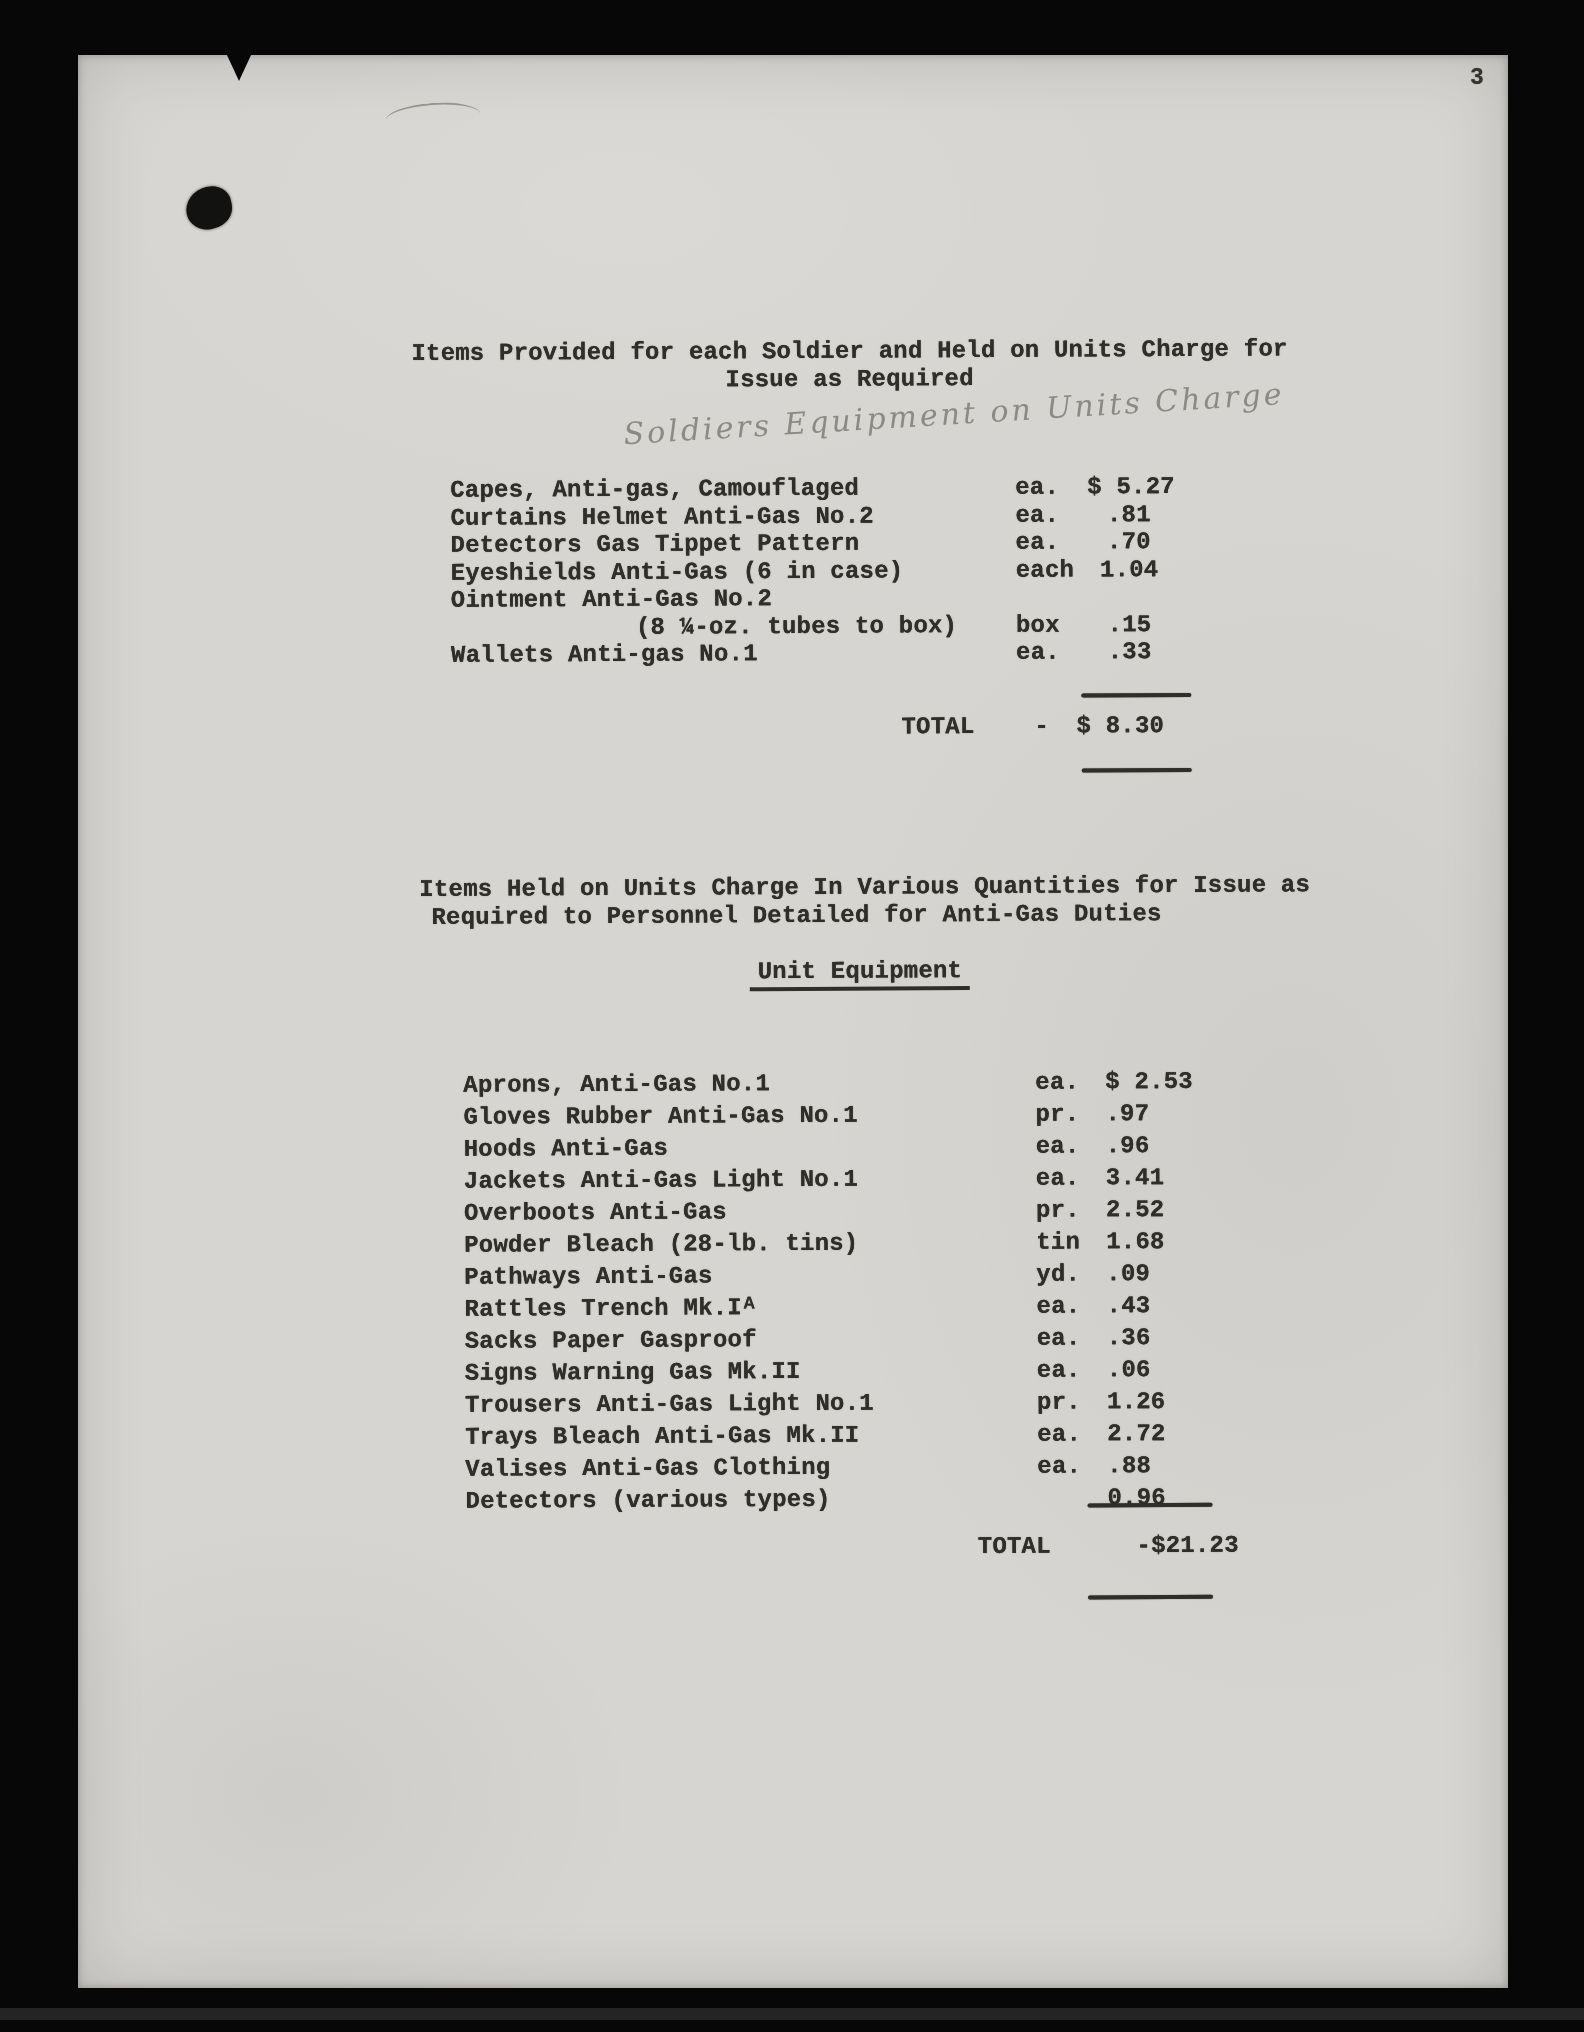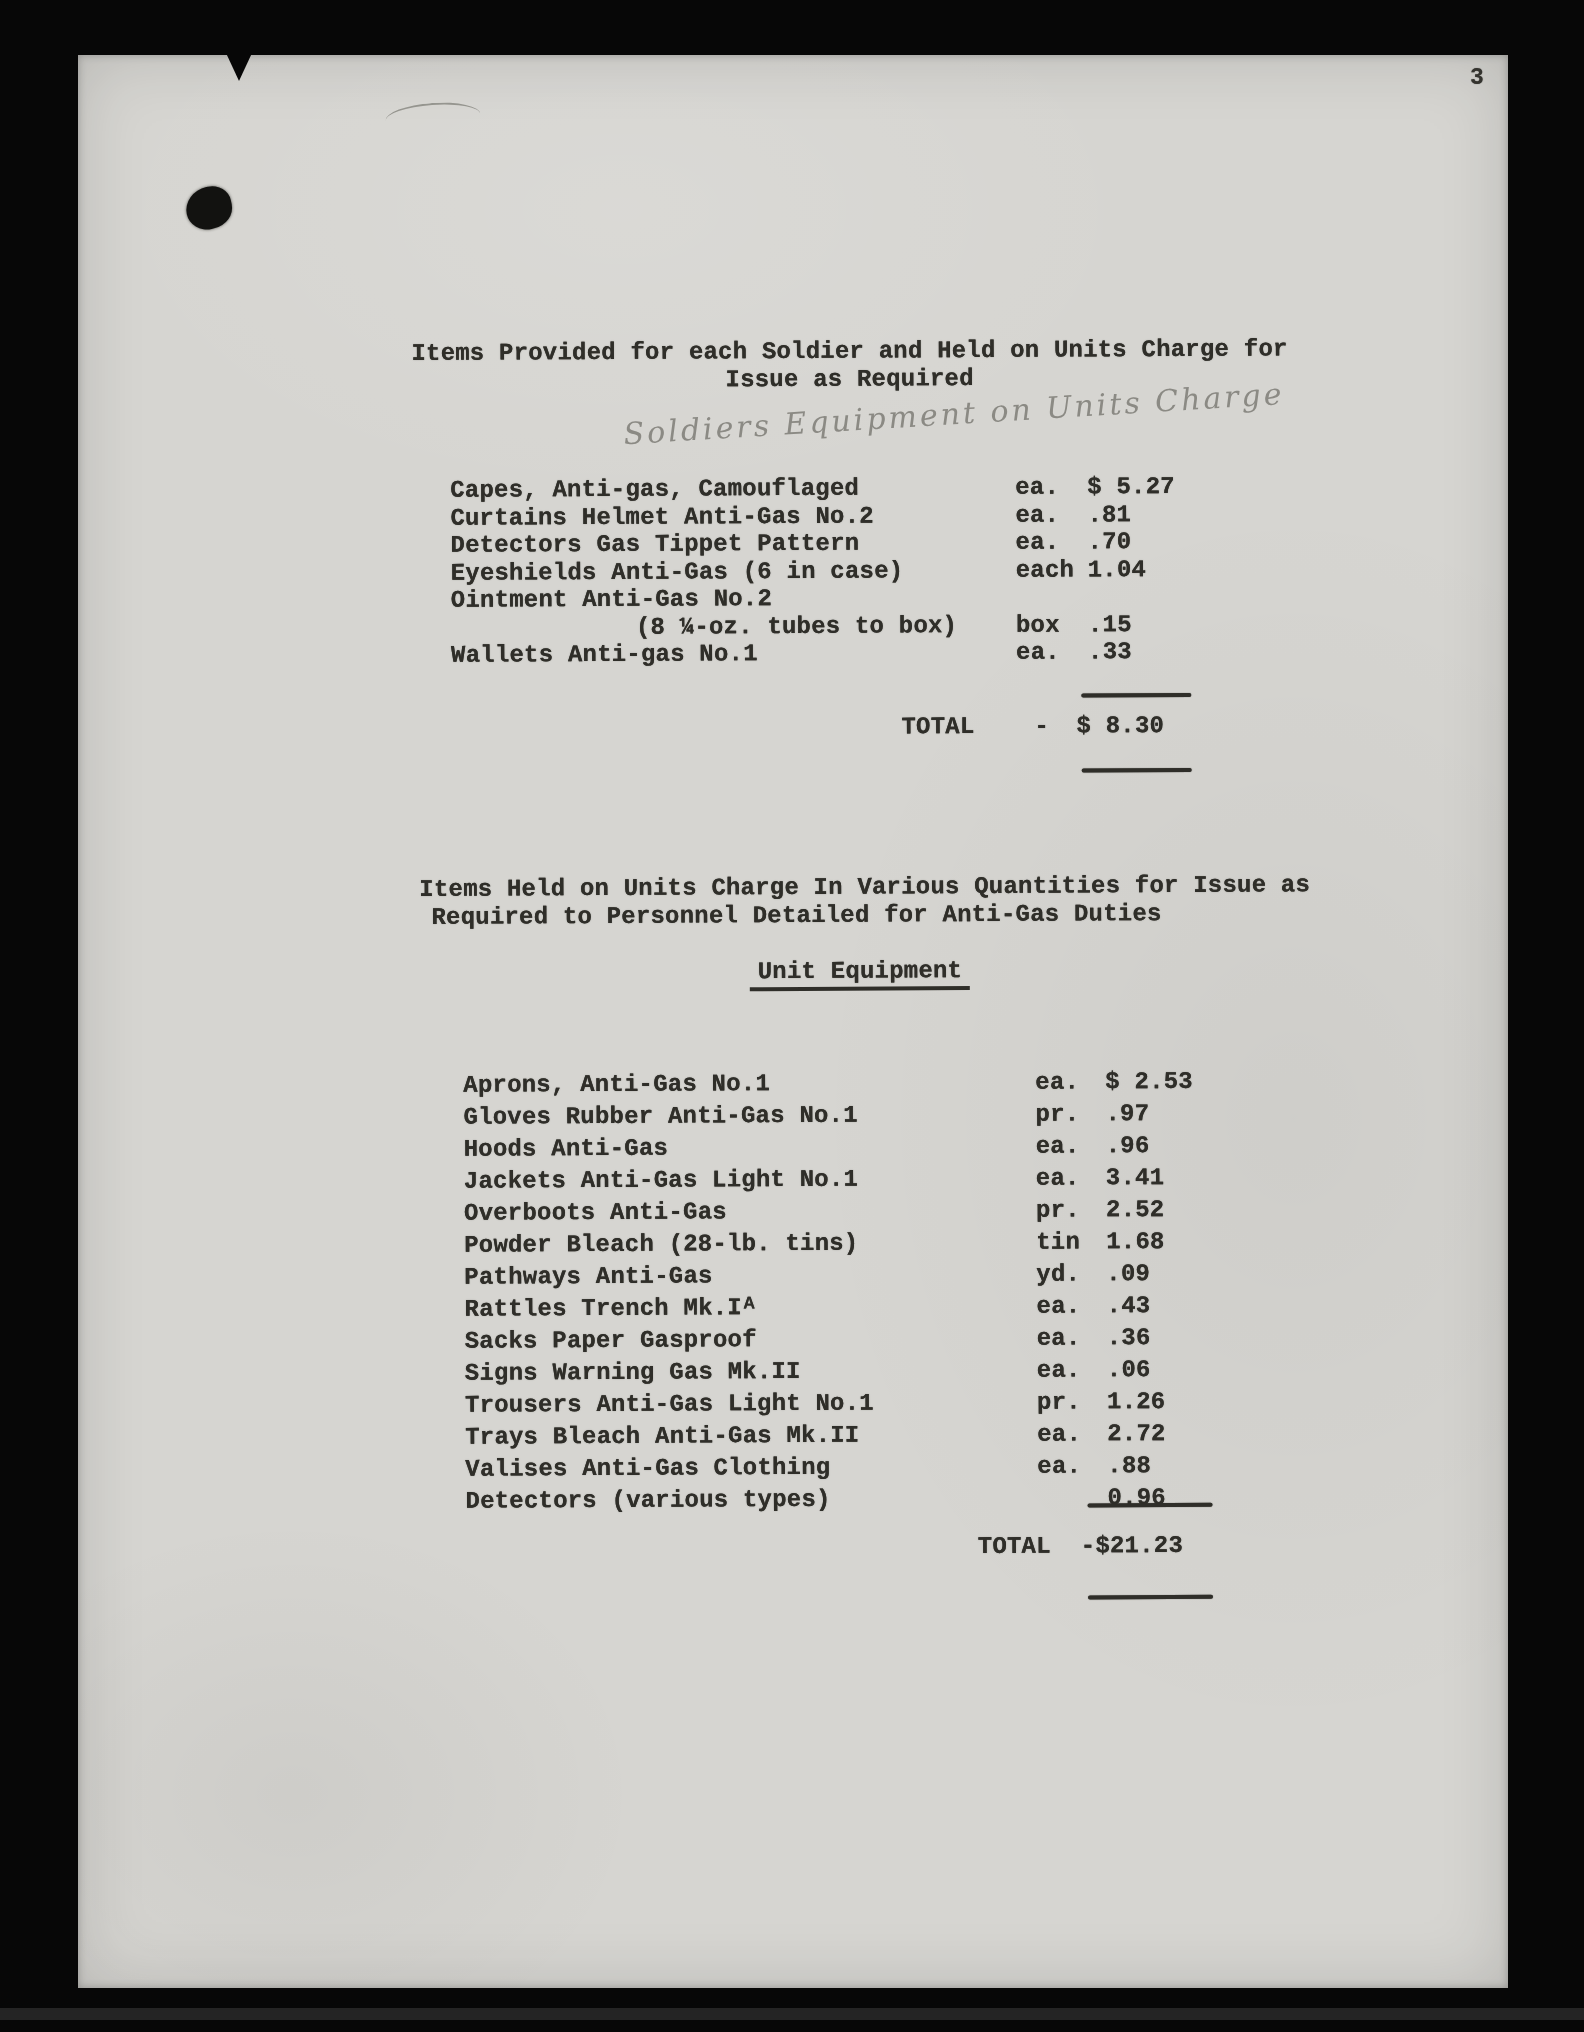--- a/index.html
+++ b/index.html
@@ -96,21 +96,21 @@
   }
   .dtable { position: absolute; }
   .t1 { left: 375px; top: 420px; width: 720px; line-height: 27.5px; }
   .t2 { left: 385px; top: 1013px; width: 727px; line-height: 32px; }
   .trow { display: flex; white-space: nowrap; }
   .col-item { flex: none; }
   .t1 .col-item { width: 565px; }
   .t2 .col-item { width: 572px; }
   .t1 .col-unit { width: 72px; flex: none; }
   .t2 .col-unit { width: 70px; flex: none; }
-  .t1 .col-price { width: 83px; flex: none; text-align: left; }
+  .t1 .col-price { width: 83px; flex: none; text-align: center; }
   .t2 .col-price { width: 85px; flex: none; text-align: left; }
   .trow.indent .col-item { padding-left: 185px; }
   .heading2 {
     position: absolute;
     left: 342px; top: 819px;
     line-height: 28px;
     white-space: nowrap;
   }
   .heading2 .line2 { padding-left: 12px; }
   .subheading {
@@ -128,21 +128,21 @@
     box-shadow: 0 0 1px rgba(47,46,41,0.8);
   }
   .rule-1a { left: 1005px; top: 640px; width: 110px; }
   .rule-1b { left: 1005px; top: 715px; width: 110px; }
   .rule-2a { left: 1007px; top: 1450px; width: 125px; }
   .rule-2b { left: 1007px; top: 1542px; width: 125px; }
   .total-label-1 { position: absolute; left: 825px; top: 659px; }
   .total-dash-1  { position: absolute; left: 958px; top: 659px; }
   .total-value-1 { position: absolute; left: 1000px; top: 659px; width: 114px; }
   .total-label-2 { position: absolute; left: 897px; top: 1479px; }
-  .total-value-2 { position: absolute; left: 1000px; top: 1479px; width: 114px; }
+  .total-value-2 { position: absolute; left: 1044px; top: 1479px; width: 114px; text-align: right; }
 </style>
 </head>
 <body>
 
 <div class="scan">
   <div class="bottom-strip"></div>
 
   <div class="paper">
     <div class="top-notch"></div>
     <div class="ink-dot"></div>

